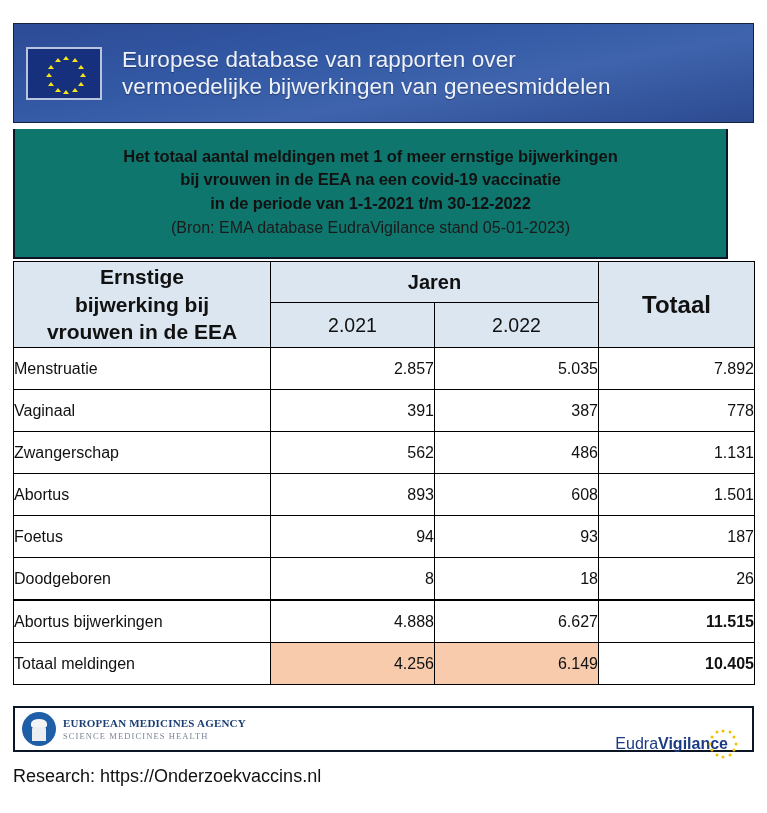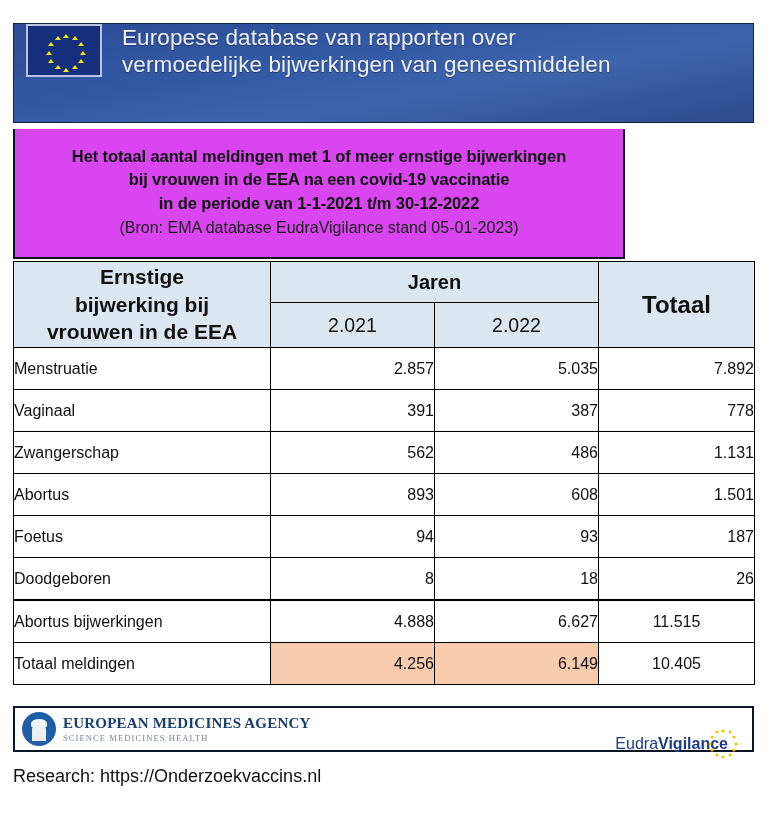--- a/index.html
+++ b/index.html
@@ -26,21 +26,21 @@
   .banner {
     position: absolute;
     left: 13px;
     top: 23px;
     width: 741px;
     height: 100px;
     background: linear-gradient(170deg, #2d4b96 0%, #3359a5 38%, #3f64ad 62%, #2c4a90 100%);
     border: 1px solid #16233f;
     box-sizing: border-box;
     display: flex;
-    align-items: flex-start;
+    align-items: center;
   }
   .eu-flag {
     position: relative;
     width: 76px;
     height: 53px;
     margin-left: 12px;
     background: #16307e;
     border: 2px solid #b9c4e0;
     box-sizing: border-box;
     flex: none;
@@ -62,26 +62,26 @@
     letter-spacing: 0.1px;
     text-shadow: 0 1px 1px rgba(0,0,0,.35);
     white-space: pre-line;
   }
 
   
   .title-box {
     position: absolute;
     left: 13px;
     top: 129px;
-    width: 612px;
+    width: 715px;
     height: 130px;
     border: 2px solid #0c1526;
     border-top: none;
     box-sizing: border-box;
-    background: #d946ef;
+    background: #0f766e;
     text-align: center;
     padding-top: 16px;
   }
   .title-line {
     font-size: 16.5px;
     font-weight: bold;
     color: #111111;
     line-height: 1.42;
     letter-spacing: -0.1px;
   }
@@ -150,21 +150,21 @@
   }
   td.lbl {
     text-align: left;
     padding-left: 7px;
   }
   td.num {
     text-align: right;
     padding-right: 9px;
   }
   tr.sep-top td { border-top: 2px solid #000000; }
-  td.bold { font-weight: normal; text-align: center; }
+  td.bold { font-weight: bold; }
   td.hl { background: #f8cbad; }
 
   
   .logo-row {
     position: absolute;
     left: 13px;
     top: 706px;
     width: 741px;
     height: 46px;
     border: 2px solid #0c1526;
@@ -200,21 +200,21 @@
     content: "";
     position: absolute;
     left: 10px; top: 15px;
     width: 14px; height: 14px;
     background: #eceef2;
     border-radius: 2px 2px 0 0;
   }
   .ema-txt { margin-left: 7px; line-height: 1; }
   .ema-name {
     font-family: "Liberation Serif", serif;
-    font-size: 15px;
+    font-size: 11px;
     font-weight: bold;
     color: #1a3e73;
     letter-spacing: 0.2px;
   }
   .ema-tag {
     font-family: "Liberation Serif", serif;
     font-size: 8.5px;
     color: #7b8496;
     letter-spacing: 1.1px;
     margin-top: 3px;

